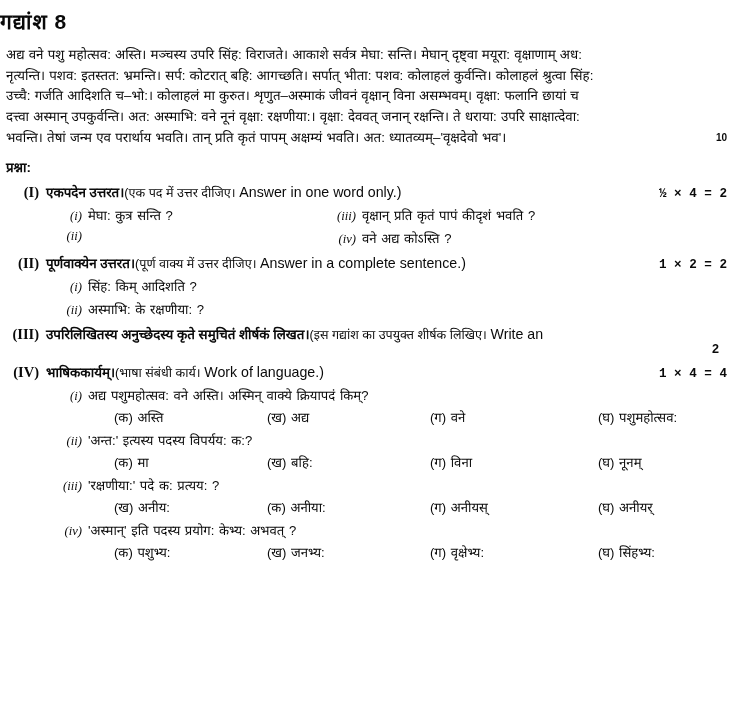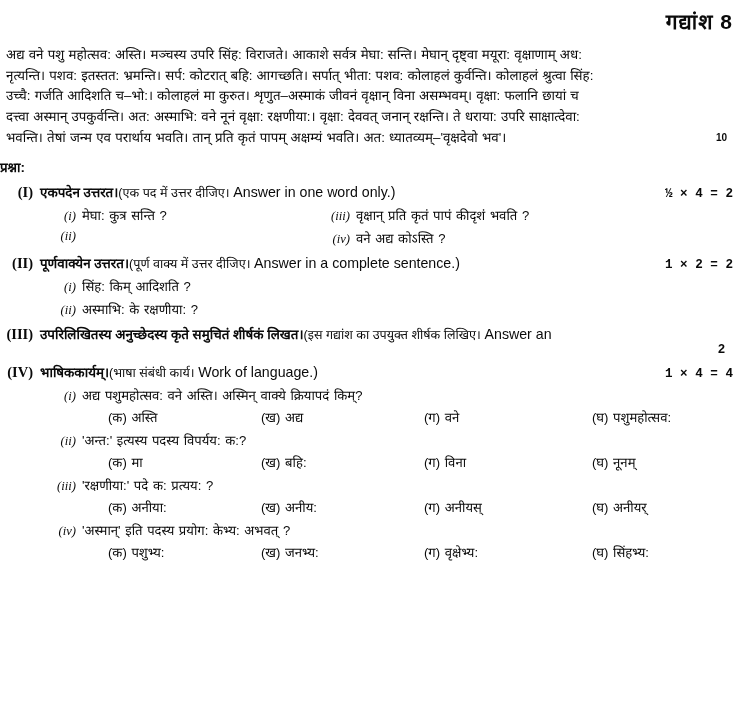--- a/index.html
+++ b/index.html
@@ -18,21 +18,21 @@
   .page {
     width: 733px;
     height: 716px;
     position: relative;
     padding: 0;
     box-sizing: border-box;
   }
 
   
   .doc-title {
-    text-align: right;
+    text-align: left;
     font-family: "Liberation Sans", "DejaVu Sans", sans-serif;
     font-weight: bold;
     font-size: 21px;
     letter-spacing: 1px;
     margin: 6px 0 0 0;
     padding-top: 3px;
     line-height: 26px;
   }
 
   
@@ -55,21 +55,21 @@
     justify-content: space-between;
   }
   .marks-inline {
     font-family: "Liberation Sans", "DejaVu Sans", sans-serif;
     font-weight: bold;
     font-size: 10px;
   }
 
   
   .qblock {
-    margin: 0 0;
+    margin: 0 6px;
     font-family: "Liberation Sans", "DejaVu Sans", sans-serif;
     font-size: 13.2px;
   }
   .prashna {
     font-weight: bold;
     font-size: 13.4px;
     margin-top: 9px;
     margin-bottom: 2px;
   }
   .section {
@@ -245,21 +245,21 @@
       <div class="subq">
         <span class="rn">(ii)</span>
         <span class="qt">अस्माभि: के रक्षणीया: ?</span>
       </div>
     </div>
 
     <div class="section">
       <div class="section-head">
         <div class="sec-num">(III)</div>
         <div class="sec-body">
-          <span class="sec-hi">उपरिलिखितस्य अनुच्छेदस्य कृते समुचितं शीर्षकं लिखत।</span><span class="sec-paren">(</span><span class="sec-paren">इस गद्यांश का उपयुक्त शीर्षक लिखिए।</span> <span class="sec-en">Answer an</span>
+          <span class="sec-hi">उपरिलिखितस्य अनुच्छेदस्य कृते समुचितं शीर्षकं लिखत।</span><span class="sec-paren">(</span><span class="sec-paren">इस गद्यांश का उपयुक्त शीर्षक लिखिए।</span> <span class="sec-en">Write an</span>
         </div>
       </div>
       <div class="marks-below">2</div>
     </div>
 
     <div class="section">
       <div class="section-head">
         <div class="sec-num">(IV)</div>
         <div class="sec-body">
           <span class="sec-hi">भाषिककार्यम्।</span><span class="sec-paren">(</span><span class="sec-paren">भाषा संबंधी कार्य।</span> <span class="sec-en">Work of language.</span><span class="sec-en">)</span>
@@ -292,22 +292,22 @@
           <span class="opt">(घ) नूनम्</span>
         </div>
       </div>
 
       <div>
         <div class="subq">
           <span class="rn">(iii)</span>
           <span class="qt">'रक्षणीया:' पदे क: प्रत्यय: ?</span>
         </div>
         <div class="opts">
+          <span class="opt">(ख) अनीय:</span>
           <span class="opt">(क) अनीया:</span>
-          <span class="opt">(ख) अनीय:</span>
           <span class="opt">(ग) अनीयस्</span>
           <span class="opt">(घ) अनीयर्</span>
         </div>
       </div>
 
       <div>
         <div class="subq">
           <span class="rn">(iv)</span>
           <span class="qt">'अस्मान्' इति पदस्य प्रयोग: केभ्य: अभवत् ?</span>
         </div>

